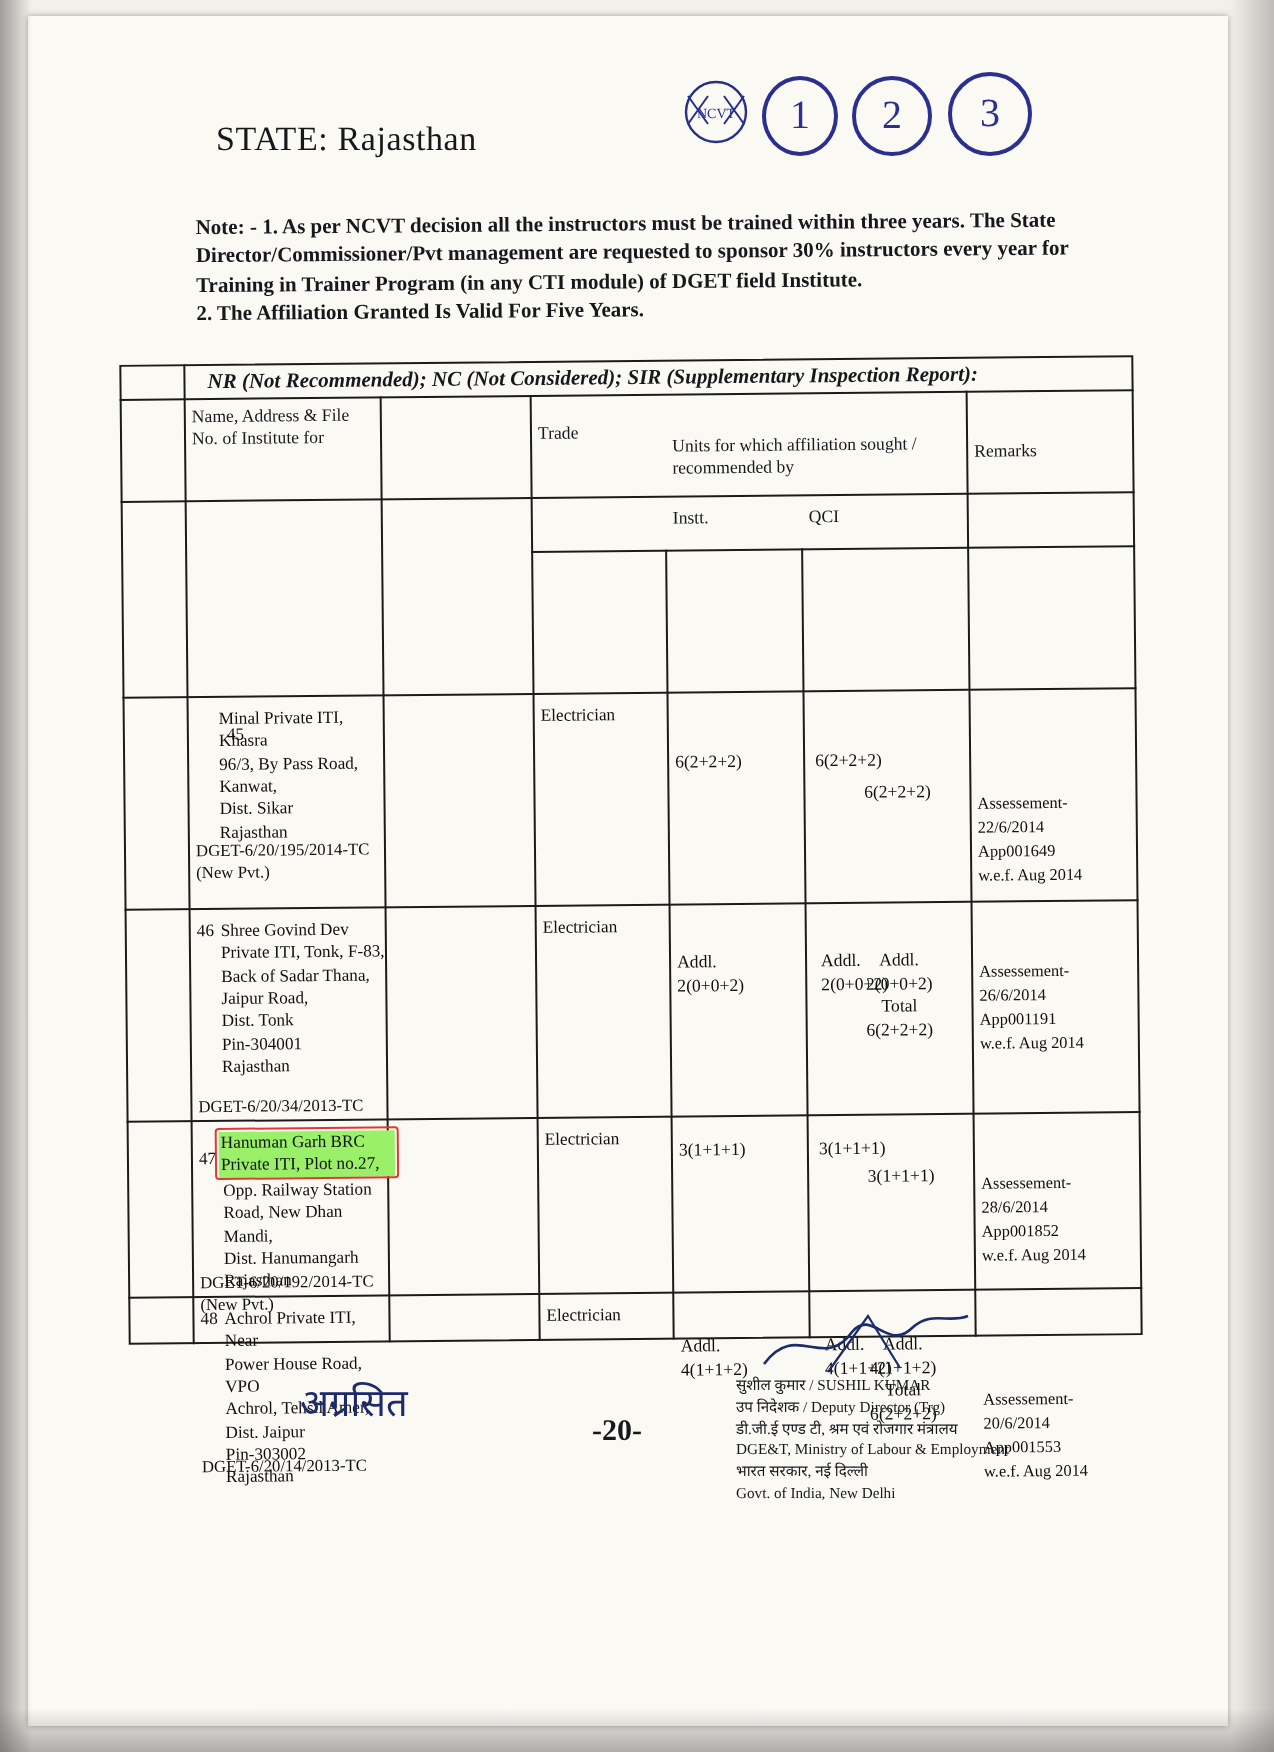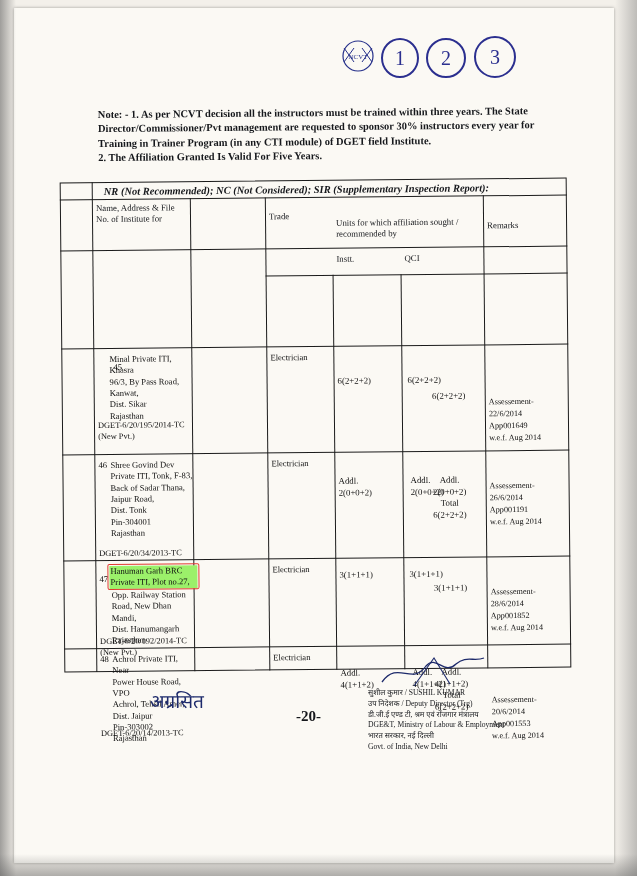--- a/index.html
+++ b/index.html
@@ -195,20 +195,21 @@
     <svg width="44" height="40" viewBox="0 0 44 40">
       <circle cx="22" cy="20" r="15" fill="none" stroke="#26308a" stroke-width="1.2"></circle>
       <path d="M8 12 L18 26 M18 12 L8 26 M26 12 L36 26 M36 12 L26 26" stroke="#26308a" stroke-width="1" fill="none"></path>
       <text x="22" y="23" font-size="7" fill="#26308a" text-anchor="middle" font-family="Liberation Serif, serif">NCVT</text>
     </svg>
   </div>
   <div class="circle" style="left:381px; top:38px; width:34px; height:36px; line-height:36px;">1</div>
   <div class="circle" style="left:426px; top:38px; width:36px; height:36px; line-height:36px;">2</div>
   <div class="circle" style="left:474px; top:36px; width:38px; height:38px; line-height:38px;">3</div>
 
+  <div class="state-line">STATE: Rajasthan</div>
 
   <div class="note-block">
     <span class="ln">Note: - 1. As per NCVT decision all the instructors must be trained within three years. The State</span>
     <span class="ln">Director/Commissioner/Pvt management are requested to sponsor 30% instructors every year for</span>
     <span class="ln">Training in Trainer Program (in any CTI module) of  DGET field Institute.</span>
     <span class="ln">2. The Affiliation Granted Is Valid For Five Years.</span>
   </div>
 
   <div class="tbl">
     <div class="bx outer"></div>

